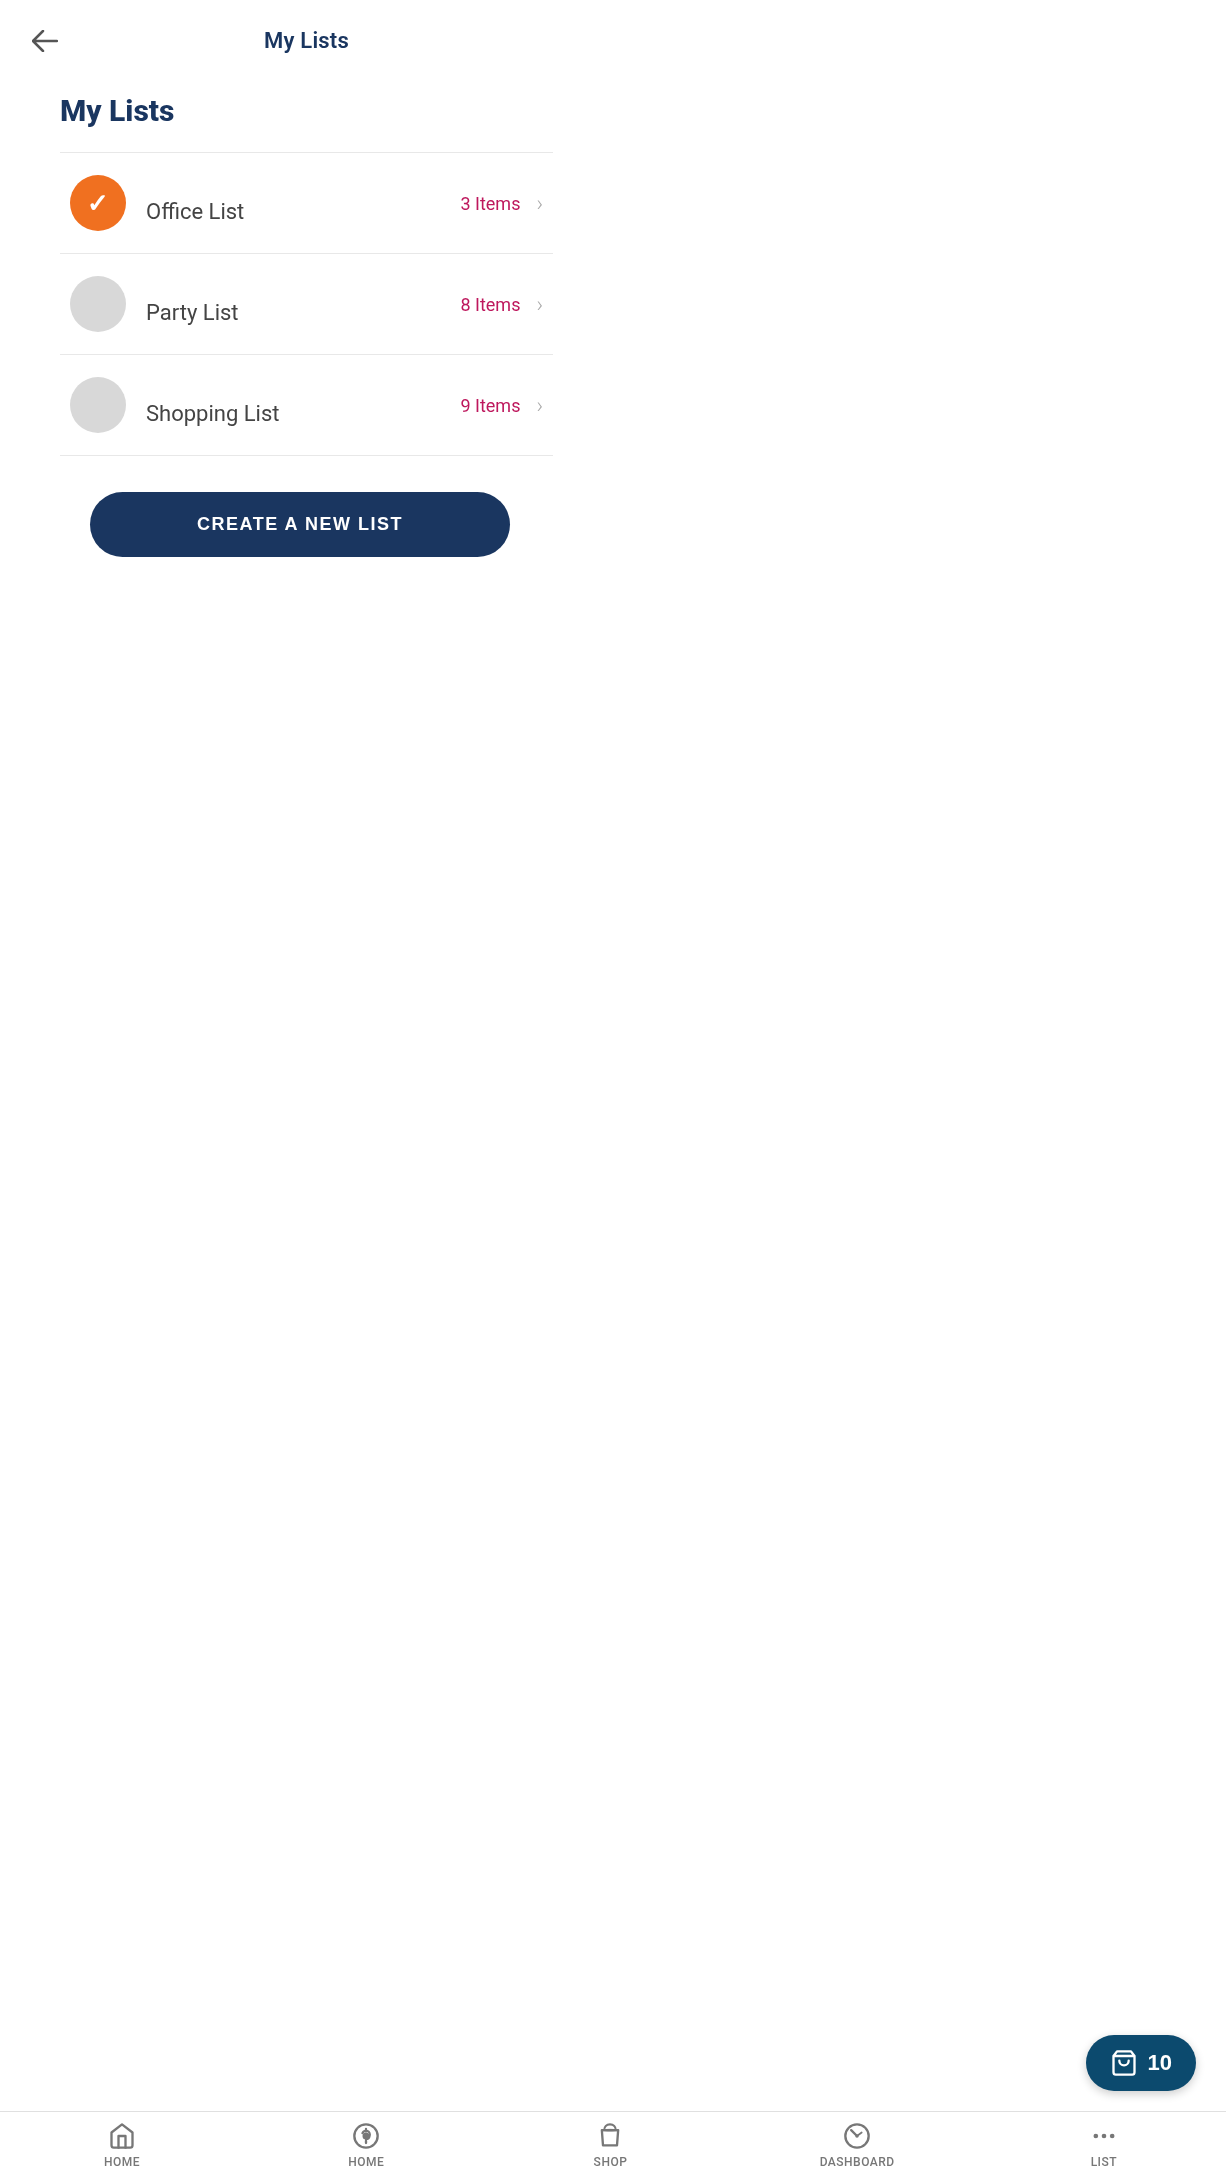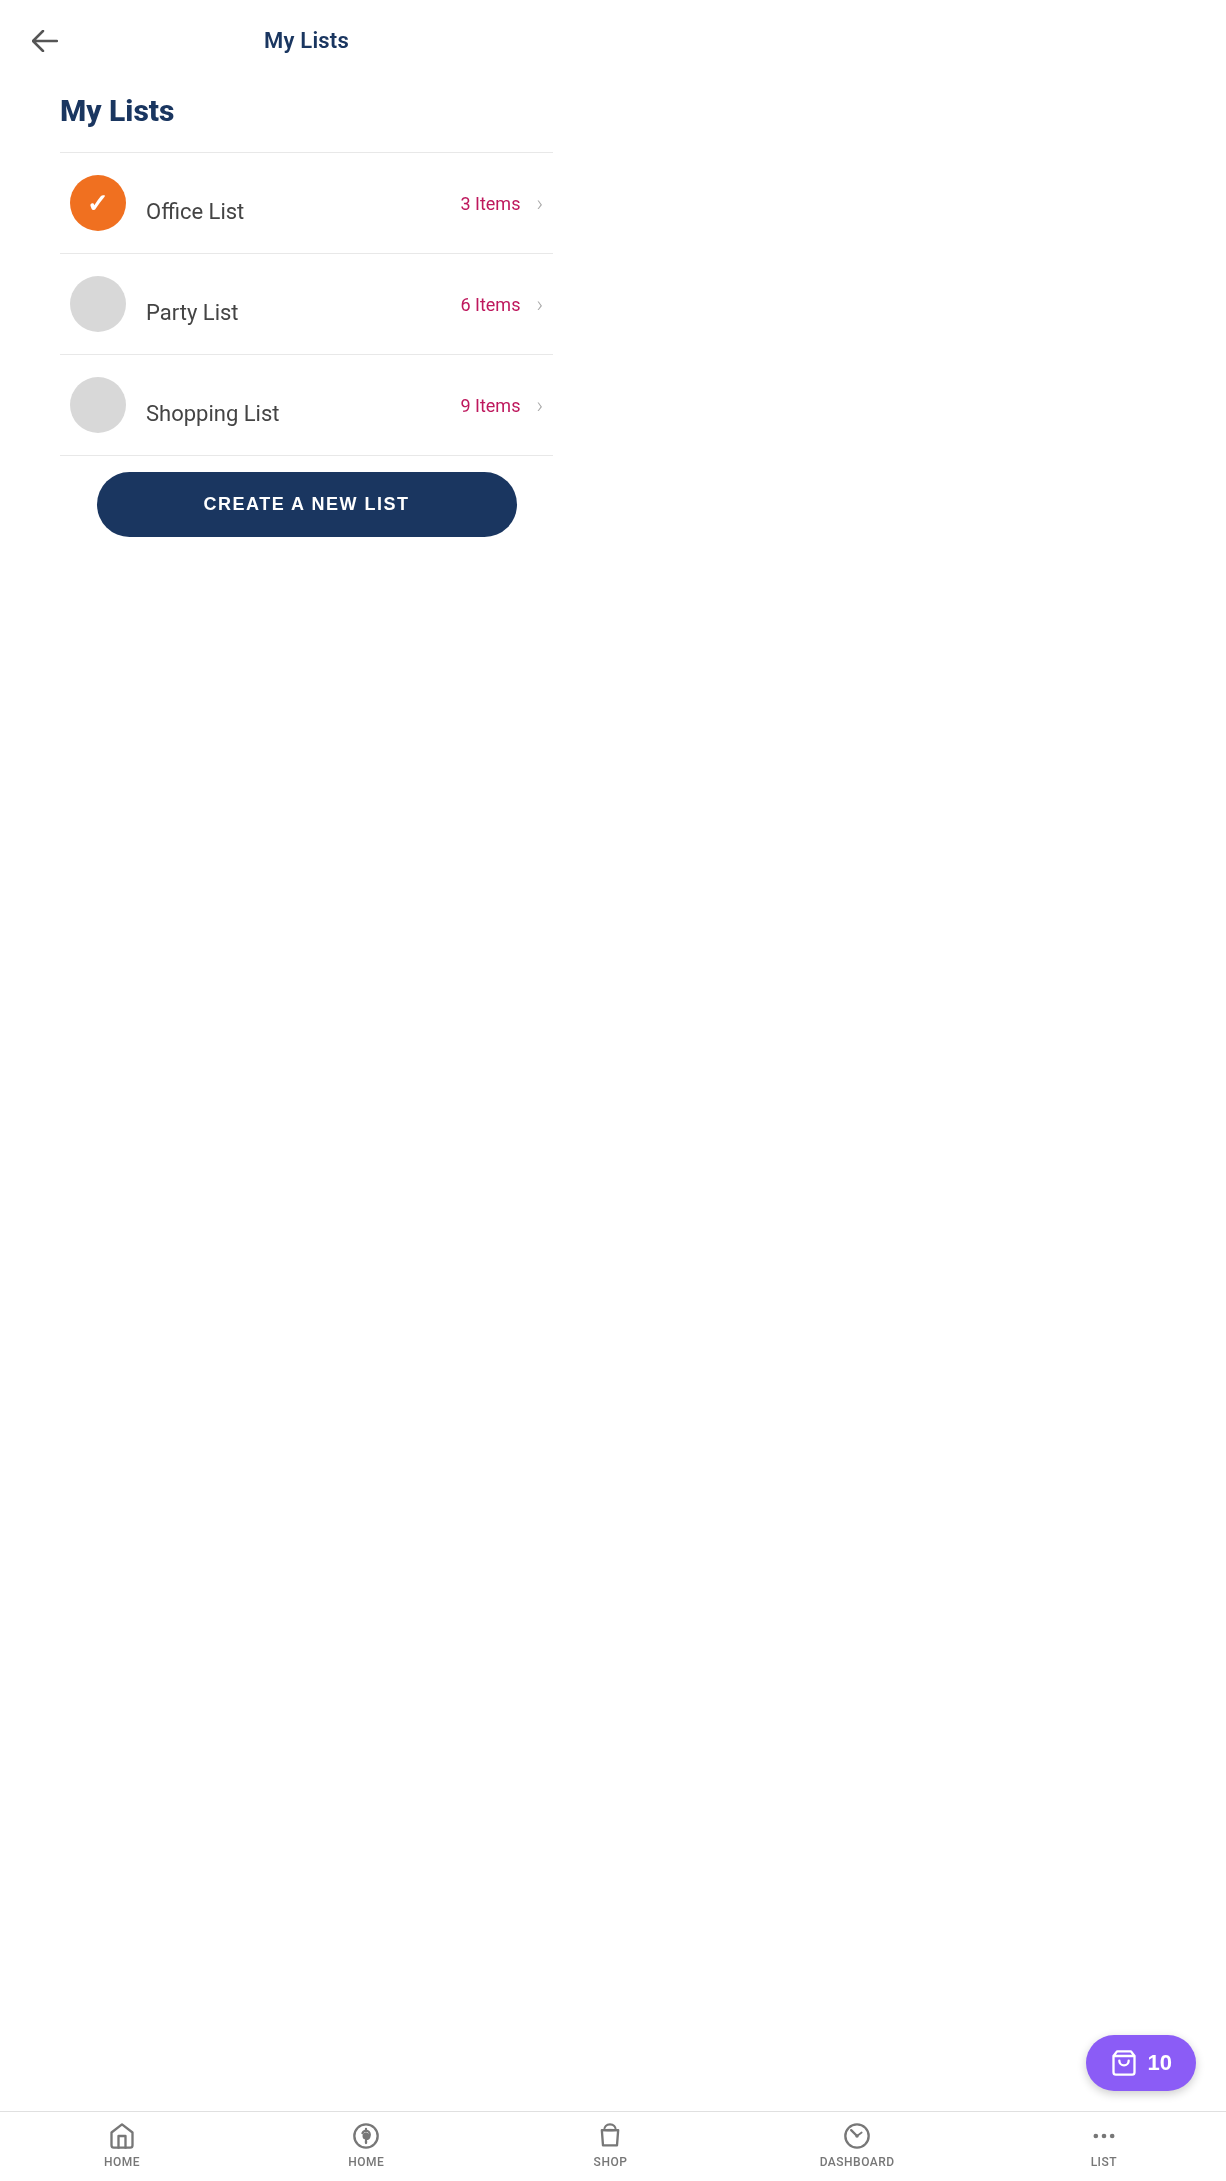--- a/index.html
+++ b/index.html
@@ -114,22 +114,22 @@
 
     .chevron-icon {
       color: #aaa;
       font-size: 22px;
       font-weight: 300;
     }
 
     
     .create-button-container {
       display: flex;
-      justify-content: center;
-      margin-top: 16px;
+      justify-content: flex-start;
+      margin-top: 36px;
       padding: 0 30px;
     }
 
     .create-button {
       background-color: #1a3660;
       color: #ffffff;
       border: none;
       border-radius: 40px;
       padding: 22px 60px;
       font-size: 18px;
@@ -139,21 +139,21 @@
       text-transform: uppercase;
       width: 100%;
       max-width: 420px;
     }
 
     
     .cart-floating {
       position: fixed;
       bottom: 90px;
       right: 30px;
-      background-color: #8b5cf6;
+      background-color: #0c4a6e;
       border-radius: 30px;
       padding: 14px 24px;
       display: flex;
       align-items: center;
       gap: 10px;
       cursor: pointer;
       box-shadow: 0 3px 10px rgba(0,0,0,0.2);
       border: none;
     }
 
@@ -227,21 +227,21 @@
         <div class="list-item-circle selected">
           <span class="checkmark-icon">✓</span>
         </div>
         <span class="list-item-name">Office List</span>
         <span class="list-item-count">3 Items</span>
         <span class="chevron-icon">›</span>
       </div>
       <div class="list-item">
         <div class="list-item-circle unselected"></div>
         <span class="list-item-name">Party List</span>
-        <span class="list-item-count">6 Items</span>
+        <span class="list-item-count">8 Items</span>
         <span class="chevron-icon">›</span>
       </div>
       <div class="list-item">
         <div class="list-item-circle unselected"></div>
         <span class="list-item-name">Shopping List</span>
         <span class="list-item-count">9 Items</span>
         <span class="chevron-icon">›</span>
       </div>
     </div>
 

